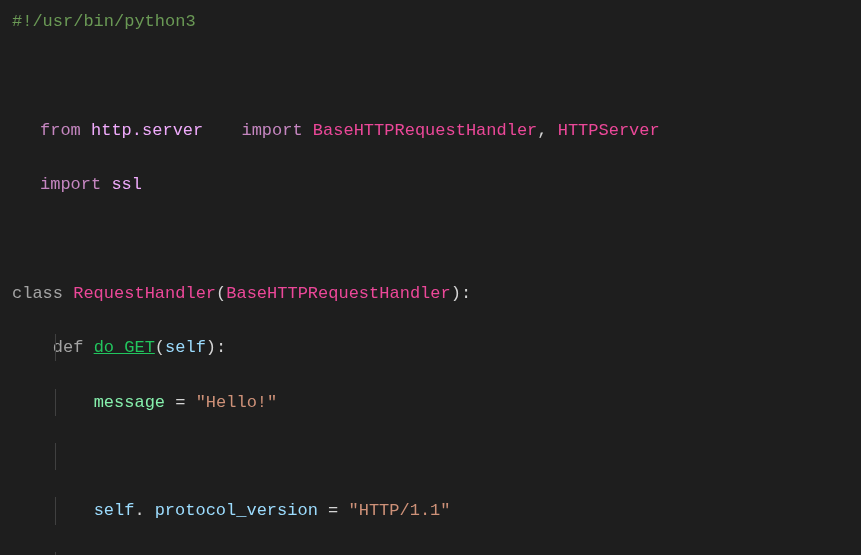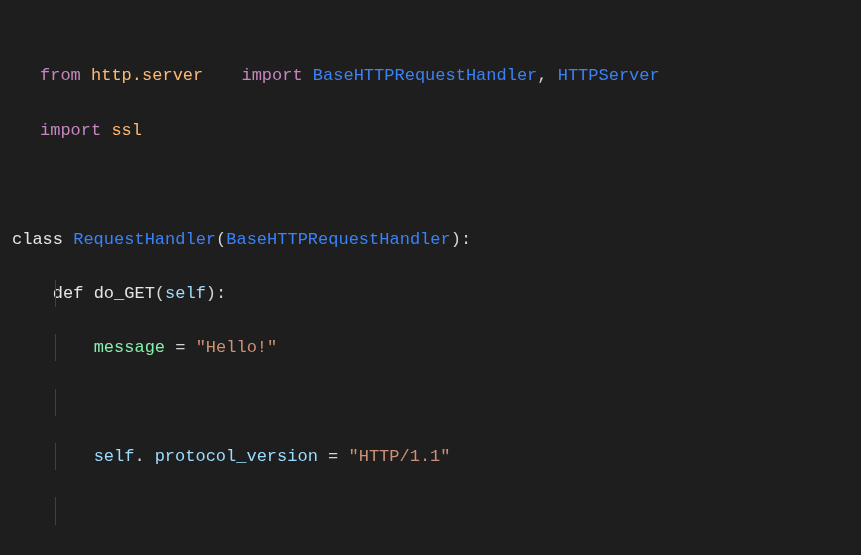--- a/index.html
+++ b/index.html
@@ -21,36 +21,36 @@
   .line { display: block; position: relative; }
   .indent-guide {
     position: absolute;
     left: 0;
     top: 0;
     bottom: 0;
     border-left: 1px solid #404040;
   }
   .c-comment  { color: #6a9955; }
   .c-keyword  { color: #c586c0; margin-left: 28px; }
-  .c-module   { color: #fdba74; }
-  .c-class    { color: #3b82f6; }
-  .c-def      { color: #e5e5e5; margin-top: 26px; }
-  .c-func     { color: #e5e5e5; }
+  .c-module   { color: #f0abfc; }
+  .c-class    { color: #ec4899; }
+  .c-def      { color: #a3a3a3; margin-top: 26px; }
+  .c-func     { color: #22c55e; text-decoration: underline; }
   .c-self     { color: #9cdcfe; }
   .c-var      { color: #86efac; text-align: center; }
   .c-prop     { color: #9cdcfe; margin-left: 10px; }
   .c-string   { color: #ce9178; }
   .c-punct    { color: #d4d4d4; }
   .c-param    { color: #9cdcfe; }
   .c-plain    { color: #d4d4d4; }
 </style>
 </head>
 <body>
 
-<pre>
+<pre><span class="line"><span class="c-comment">#!/usr/bin/python3</span></span>
 <span class="line"> </span>
 <span class="line"><span class="c-keyword">from</span><span class="c-plain"> </span><span class="c-module">http.server</span><span class="c-plain"> </span><span class="c-keyword">import</span><span class="c-plain"> </span><span class="c-class">BaseHTTPRequestHandler</span><span class="c-punct">, </span><span class="c-class">HTTPServer</span></span>
 <span class="line"><span class="c-keyword">import</span><span class="c-plain"> </span><span class="c-module">ssl</span></span>
 <span class="line"> </span>
 <span class="line"><span class="c-def">class</span><span class="c-plain"> </span><span class="c-class">RequestHandler</span><span class="c-punct">(</span><span class="c-class">BaseHTTPRequestHandler</span><span class="c-punct">)</span><span class="c-punct">:</span></span>
 <span class="line">    <span class="c-def">def</span><span class="c-plain"> </span><span class="c-func">do_GET</span><span class="c-punct">(</span><span class="c-param">self</span><span class="c-punct">)</span><span class="c-punct">:</span><span class="indent-guide" style="left:4.2ch;"></span></span>
 <span class="line">        <span class="c-var">message</span><span class="c-plain"> = </span><span class="c-string">"Hello!"</span><span class="indent-guide" style="left:4.2ch;"></span></span>
 <span class="line"><span class="indent-guide" style="left:4.2ch;"></span> </span>
 <span class="line">        <span class="c-self">self</span><span class="c-punct">.</span><span class="c-prop">protocol_version</span><span class="c-plain"> = </span><span class="c-string">"HTTP/1.1"</span><span class="indent-guide" style="left:4.2ch;"></span></span>
 <span class="line">        <span class="indent-guide" style="left:4.2ch;"></span></span>

